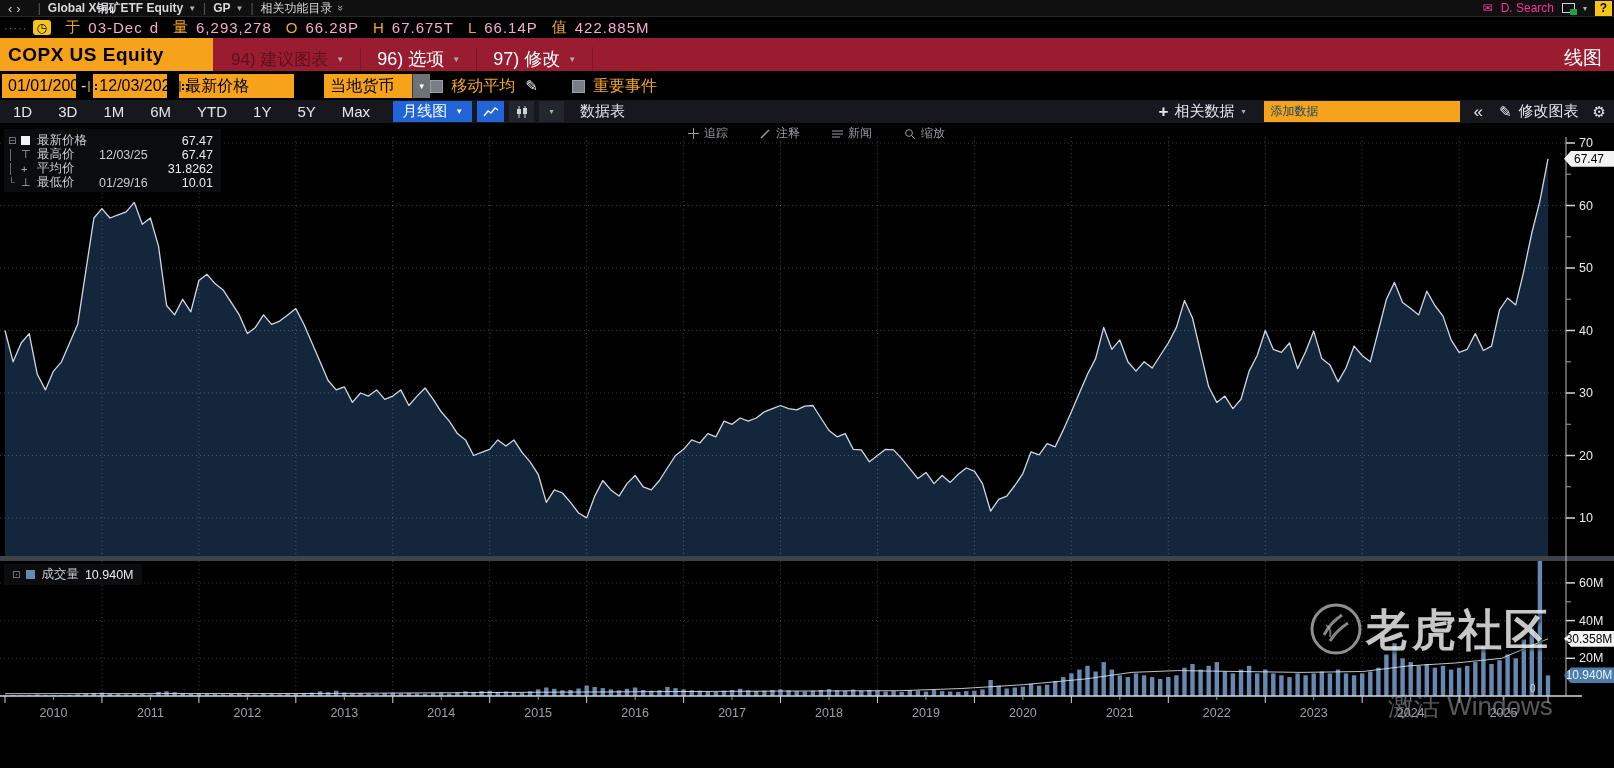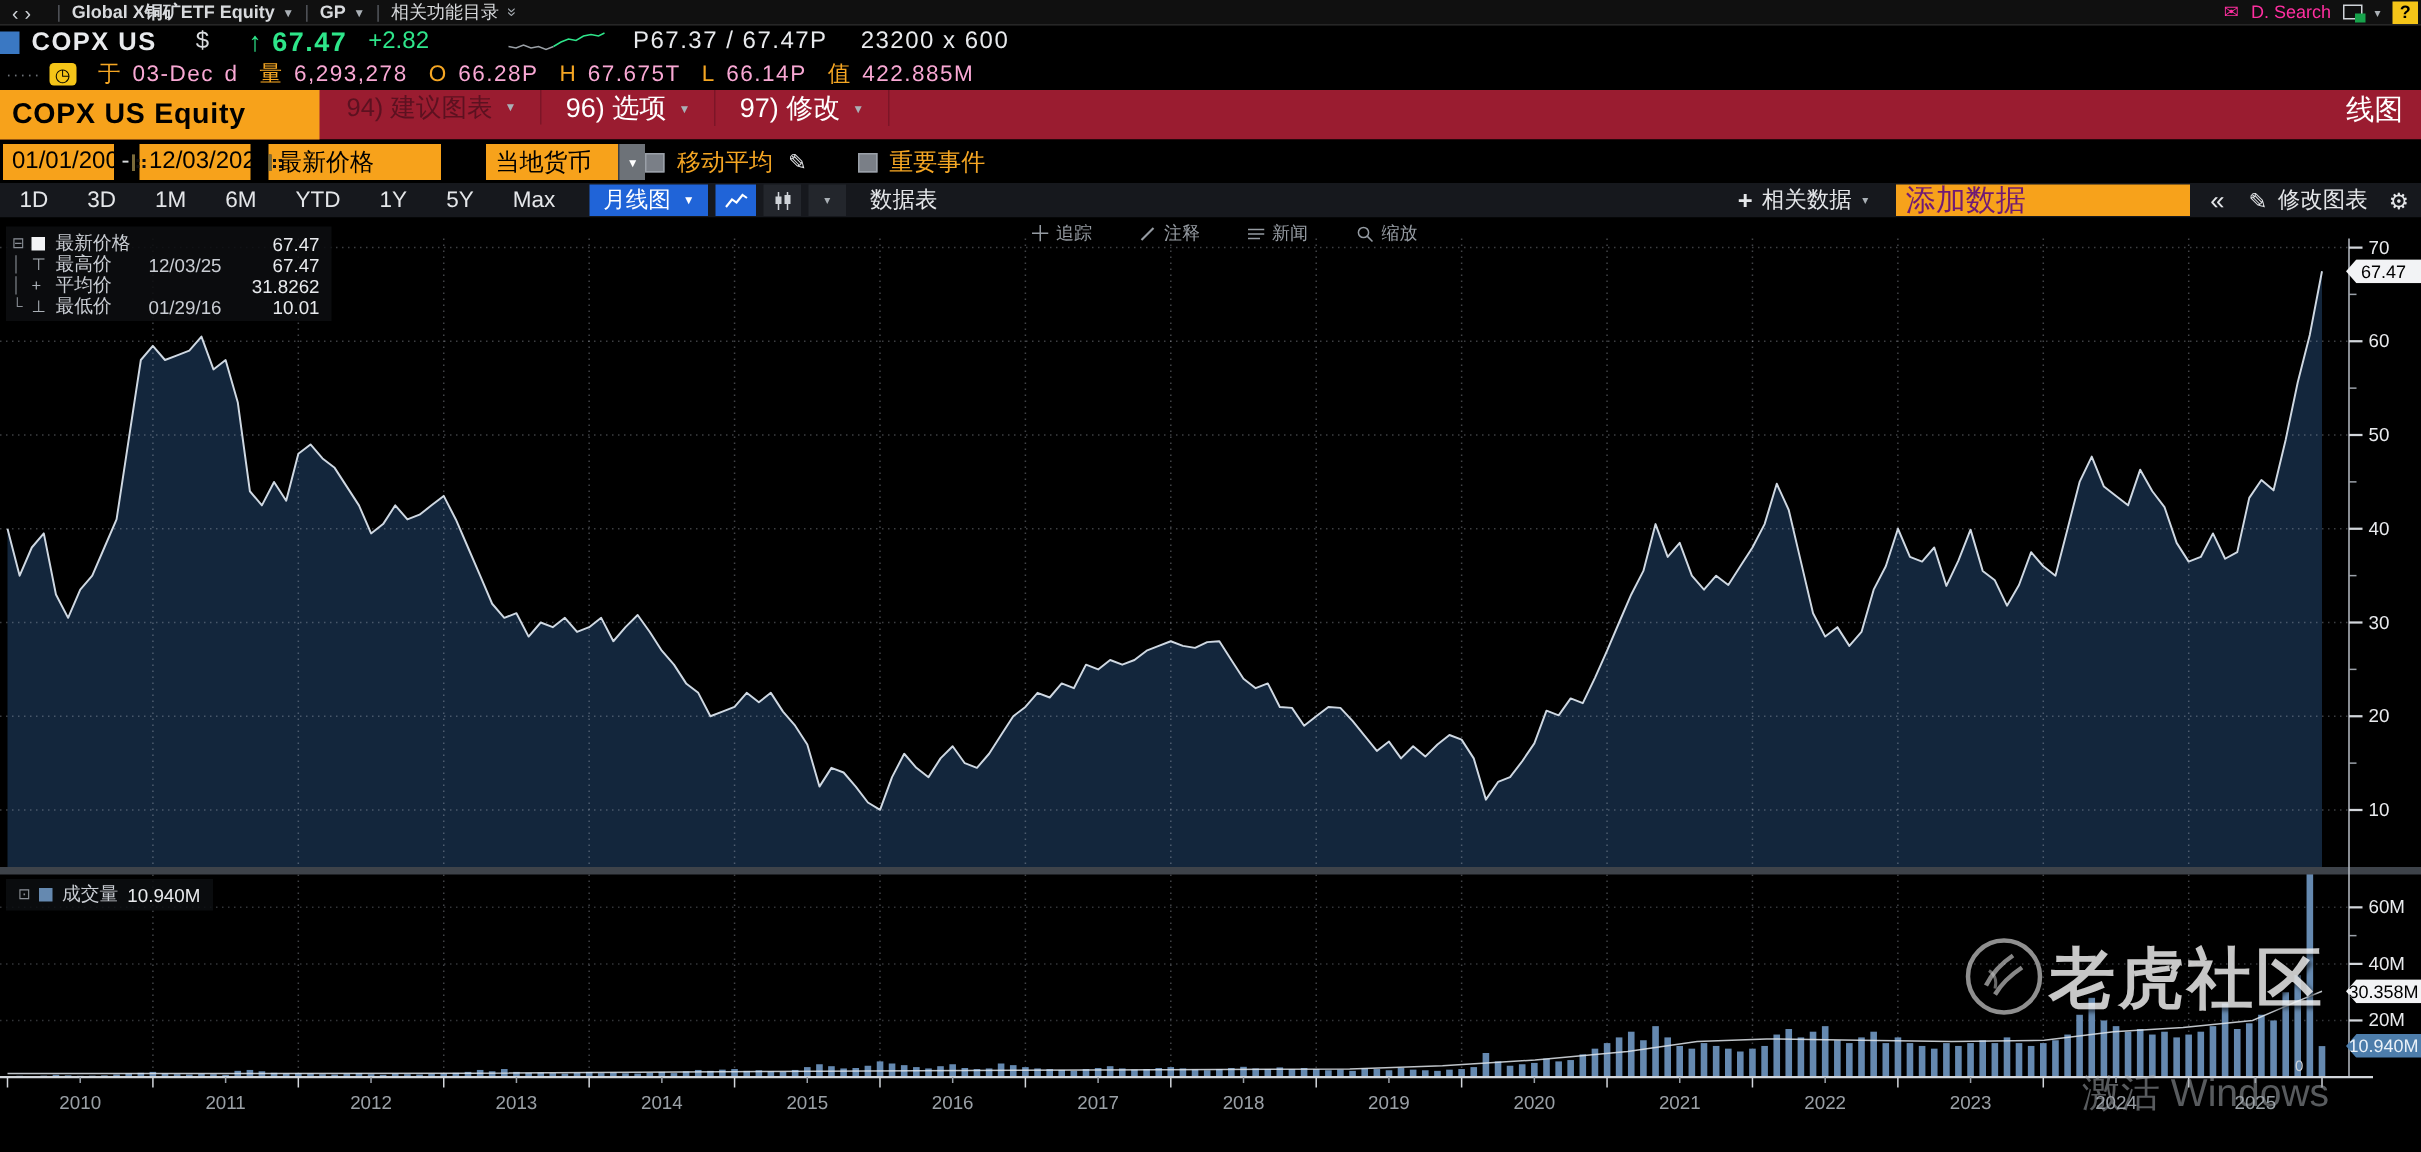--- a/index.html
+++ b/index.html
@@ -32,21 +32,21 @@
   .spark{ margin-left:52px; }
   .bidask{ margin-left:18px; letter-spacing:1px; }
   .qsize{ margin-left:22px; letter-spacing:1px; }
   .row-stats{ height:21px; display:flex; align-items:center; font-size:15px; letter-spacing:1px;}
   .dots{ color:#6b6f75; font-size:11px; margin-left:4px; letter-spacing:1px;}
   .clock{ width:18px; height:15px; background:#f5c518; color:#000; border-radius:3px;
     display:flex; align-items:center; justify-content:center; font-size:12px; margin-left:6px; }
   .olab{ color:#f5a623; margin-left:14px; }
   .oval{ color:#f9a8d4; margin-left:7px; }
   
-  .redbar{ height:33px; background:#9a1c30; display:flex; align-items:flex-start; font-size:17px; }
+  .redbar{ height:33px; background:#9a1c30; display:flex; align-items:flex-end; font-size:17px; }
   .secbox{ width:213px; height:33px; background:#f7a21b; color:#000; font-weight:bold; font-size:19px;
     display:flex; align-items:center; padding-left:8px; letter-spacing:0.5px;}
   .menu-dim{ color:#5c1120; margin-left:18px; padding-right:16px; border-right:1px solid #7c1527;
     display:flex; gap:8px; align-items:center;}
   .menu-lit{ color:#fff; margin-left:16px; padding-right:16px; border-right:1px solid #7c1527;
     display:flex; gap:8px; align-items:center; font-size:18px;}
   .redright{ margin-left:auto; margin-right:12px; font-size:19px; color:#fff; }
   
   .row-fields{ height:29px; display:flex; align-items:center; font-size:16px; background:#000; padding-top:1px;}
   .ofield{ background:#f7a21b; color:#000; height:24px; display:flex; align-items:center;
@@ -65,21 +65,21 @@
   .row-tabs{ height:23px; background:#16181d; display:flex; align-items:center; font-size:15px; color:#e4e6e9; }
   .period{ padding:0 13px; height:23px; display:flex; align-items:center; cursor:default;}
   .btn-freq{ background:#2064d8; color:#fff; height:21px; display:flex; align-items:center;
     gap:8px; padding:0 9px; margin-left:10px; }
   .iconbtn{ height:21px; display:flex; align-items:center; justify-content:center; margin-left:5px;}
   .blue{ background:#2064d8; width:27px; }
   .darkbtn{ background:#23262c; width:25px; }
   .dtable{ margin-left:16px; }
   .tabs-right{ margin-left:auto; display:flex; align-items:center; }
   .plus{ font-size:17px; font-weight:bold; margin-right:6px;}
-  .addbox{ width:196px; height:21px; background:#f7a21b; color:#701a75; font-size:20px;
+  .addbox{ width:196px; height:21px; background:#f7a21b; color:#0c4a6e; font-size:12px;
     display:flex; align-items:center; padding-left:7px; margin-left:18px; }
   .chev2{ margin-left:14px; font-size:17px; }
   .modch{ margin-left:14px; display:flex; gap:7px; align-items:center;}
   .gear{ margin:0 8px 0 14px; font-size:15px; }
   
   .chart-wrap{ position:relative; height:623px; background:#000; }
   .chart-wrap svg.main{ position:absolute; left:0; top:0; }
   .legend{ position:absolute; left:4px; top:6px; background:rgba(12,14,16,0.88);
     padding:3px 8px 4px 4px; font-size:12.5px; color:#c9cdd3; z-index:3;}
   .lg-row{ display:grid; grid-template-columns:13px 16px 62px 60px 54px; align-items:center; height:14px;}
@@ -131,33 +131,20 @@
       </span>
     <span class="topbar-right">
       <span class="envelope">✉</span>
       <span class="mag">D. Search</span>
       <span class="winic"></span>
       <span class="caret">▾</span>
       <span class="helpbox">?</span>
     </span>
   </div>
 
-  <div class="row-quote">
-    <span class="bluesq"></span>
-    <span class="ticker">COPX US</span>
-    <span class="cur">$</span>
-    <span class="last grn"><span>↑</span> <span>67.47</span></span>
-    <span class="chg grn">+2.82</span>
-    <svg class="spark" width="66" height="18" viewBox="0 0 66 18">
-      <polyline points="1,12 6,13 11,11 16,13 21,12 26,14 31,12" fill="none" stroke="#9aa0a6" stroke-width="1"></polyline>
-      <polyline points="31,12 36,9 41,7 46,8 51,5 56,4 61,5 65,3" fill="none" stroke="#2ee58a" stroke-width="1"></polyline>
-    </svg>
-    <span class="bidask">P67.37 / 67.47P</span>
-    <span class="qsize">23200 x 600</span>
-  </div>
 
   <div class="row-stats">
     <span class="dots">·····</span>
     <span class="clock">◷</span>
     <span class="olab">于</span>
     <span class="oval">03-Dec</span>
     <span class="oval">d</span>
     <span class="olab">量</span>
     <span class="oval">6,293,278</span>
     <span class="olab">O</span>

